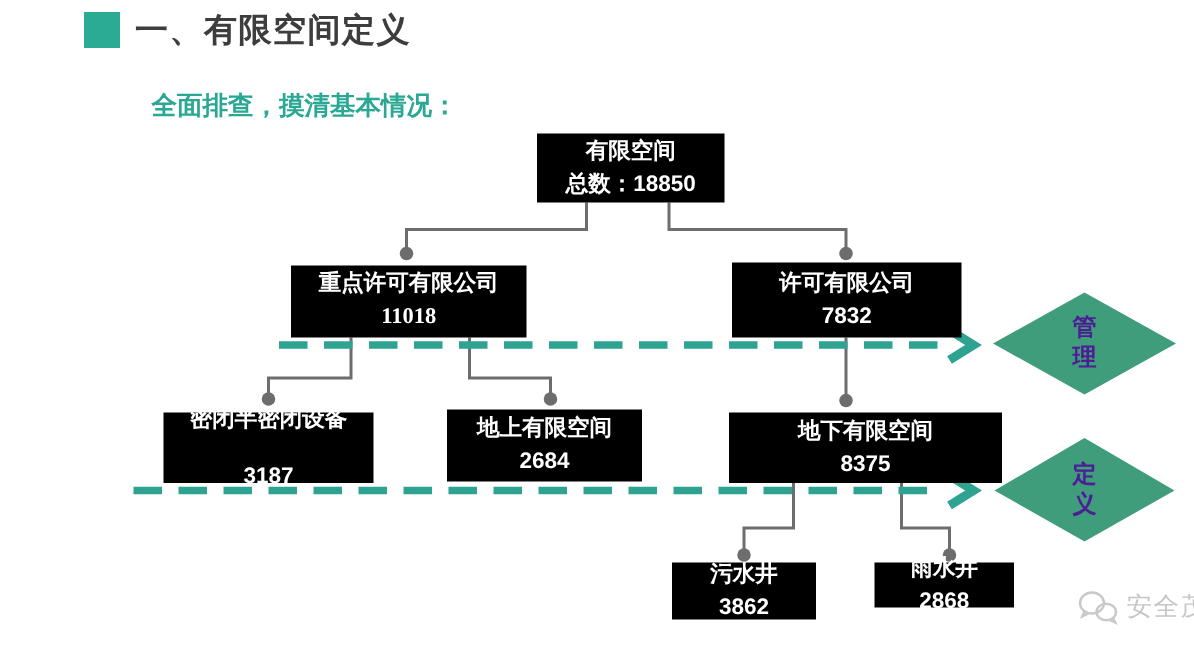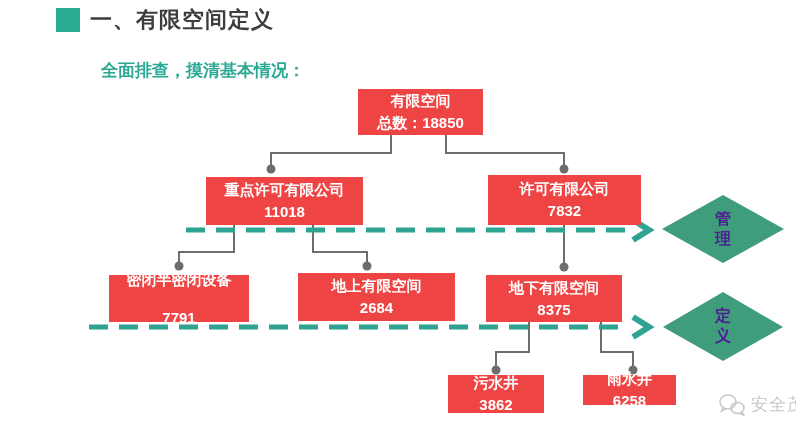--- a/index.html
+++ b/index.html
@@ -39,38 +39,38 @@
     position: absolute;
     left: 55px; top: 59px;
     font-size: 17px;
     font-weight: bold;
     color: #2AA893;
     white-space: nowrap;
     font-family: Liberation Mono, monospace;
   }
   .node {
     position: absolute;
-    background: #ef4444;
+    background: #000000;
     color: #ffffff;
     font-weight: bold;
     font-size: 15px;
     line-height: 1.45;
     display: flex;
     flex-direction: column;
     align-items: center;
     justify-content: center;
     text-align: center;
     white-space: nowrap;
   }
   .node-root   { left: 312px; top:  89px; width: 125px; height: 46px; }
-  .node-l2l    { left: 160px; top: 177px; width: 157px; height: 48px; }
+  .node-l2l    { left: 148px; top: 177px; width: 157px; height: 48px; font-family: Liberation Serif, serif; }
   .node-l2r    { left: 442px; top: 175px; width: 153px; height: 50px; }
   .node-l3l    { left:  63px; top: 275px; width: 140px; height: 47px; gap: 16px; }
-  .node-l3m    { left: 252px; top: 273px; width: 157px; height: 48px; }
-  .node-l3r    { left: 440px; top: 275px; width: 136px; height: 47px; }
+  .node-l3m    { left: 252px; top: 273px; width: 130px; height: 48px; }
+  .node-l3r    { left: 440px; top: 275px; width: 182px; height: 47px; }
   .node-l4l    { left: 402px; top: 375px; width:  96px; height: 38px; text-align: right; }
   .node-l4r    { left: 537px; top: 375px; width:  93px; height: 30px; }
   .diamond-label {
     position: absolute;
     width: 20px;
     color: #4c1d95;
     font-weight: bold;
     font-size: 16px;
     line-height: 1.25;
     text-align: center;
@@ -138,37 +138,37 @@
   <div class="node node-l2l">
     <span>重点许可有限公司</span>
     <span>11018</span>
   </div>
   <div class="node node-l2r">
     <span>许可有限公司</span>
     <span>7832</span>
   </div>
   <div class="node node-l3l">
     <span>密闭半密闭设备</span>
-    <span>7791</span>
+    <span>3187</span>
   </div>
   <div class="node node-l3m">
     <span>地上有限空间</span>
     <span>2684</span>
   </div>
   <div class="node node-l3r">
     <span>地下有限空间</span>
     <span>8375</span>
   </div>
   <div class="node node-l4l">
     <span>污水井</span>
     <span>3862</span>
   </div>
   <div class="node node-l4r">
     <span>雨水井</span>
-    <span>6258</span>
+    <span>2868</span>
   </div>
 
   <div class="diamond-label diamond-label-1">管理</div>
   <div class="diamond-label diamond-label-2">定义</div>
 
   <div class="watermark">
     <svg width="28" height="24" viewBox="0 0 28 24">
       <g fill="none" stroke="#C9C9C9" stroke-width="1.6">
         <ellipse cx="10" cy="9" rx="8" ry="7"></ellipse>
         <path d="M5,14.5 L3.5,18 L7.5,16"></path>

